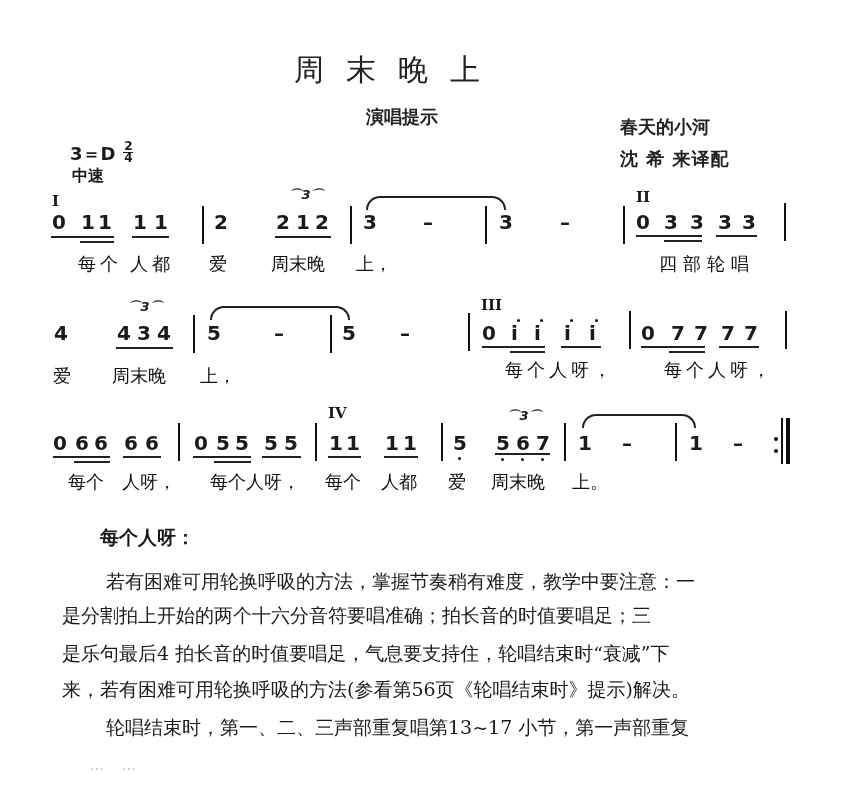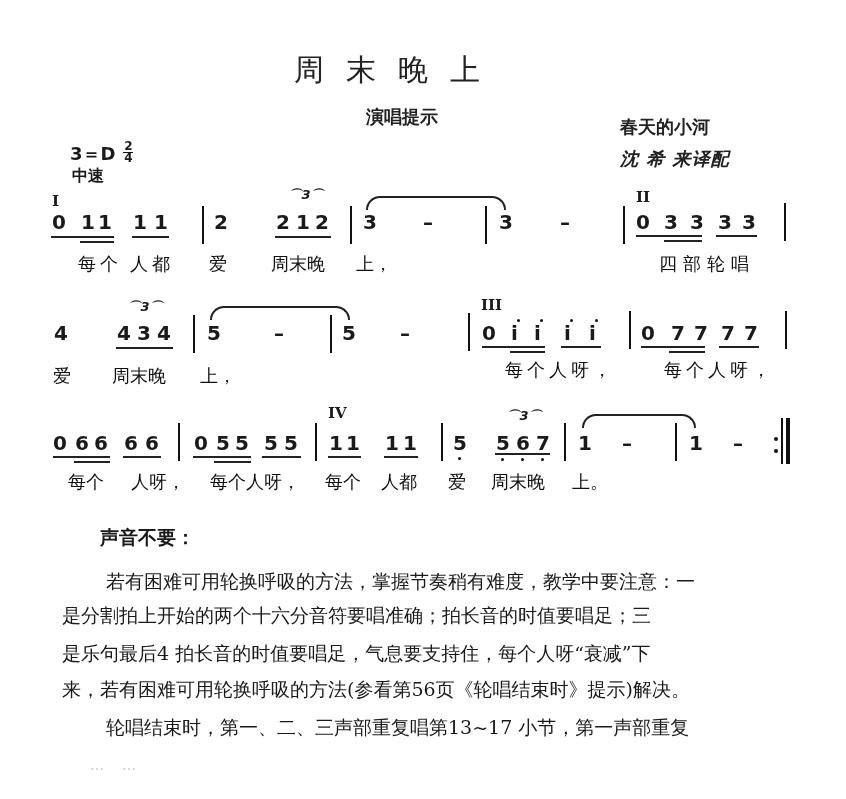--- a/index.html
+++ b/index.html
@@ -26,21 +26,21 @@
   .tips { font-size:19px; left:62px; width:740px; line-height:34px; }
   .final { position:absolute; width:4px; background:#111; height:40px; }
   .faded { color:#999; opacity:0.55; }
 </style>
 </head>
 <body>
 
 <div class="abs title">周末晚上</div>
 <div class="abs subtitle">演唱提示</div>
 <div class="abs credit" style="top:115px; left:620px;">春天的小河</div>
-<div class="abs credit" style="top:147px; left:620px; letter-spacing:1px;font-style:italic;">沈 希 来译配</div>
+<div class="abs credit" style="top:147px; left:620px; letter-spacing:1px;">沈 希 来译配</div>
 
 <div class="abs key">
   <span>3＝D</span><span class="frac"><span>2</span><span class="bar"></span><span>4</span></span>
 </div>
 <div class="abs tempo">中速</div>
 
 <div class="abs roman" style="top:192px; left:52px;">I</div>
 <div>
 
   <div class="abs note" style="top:210px; left:52px;">0</div>
@@ -180,28 +180,28 @@
   <div class="bar-line" style="top:423px; left:675px;"></div>
   <div class="abs note" style="top:431px; left:689px;">1</div>
   <div class="abs note" style="top:431px; left:733px;">–</div>
 
   <div class="dot" style="top:437px; left:774px; width:4px; height:4px;"></div>
   <div class="dot" style="top:449px; left:774px; width:4px; height:4px;"></div>
   <div class="bar-line" style="top:418px; left:781px; height:46px; width:2px;"></div>
   <div class="final" style="top:418px; left:786px; height:46px;"></div>
 
   <div class="abs lyric" style="top:470px; left:68px;">每个</div>
-  <div class="abs lyric" style="top:470px; left:131px;">人呀，</div>
+  <div class="abs lyric" style="top:470px; left:122px;">人呀，</div>
   <div class="abs lyric" style="top:470px; left:210px;">每个人呀，</div>
   <div class="abs lyric" style="top:470px; left:325px;">每个</div>
   <div class="abs lyric" style="top:470px; left:381px;">人都</div>
   <div class="abs lyric" style="top:470px; left:448px;">爱</div>
   <div class="abs lyric" style="top:470px; left:491px;">周末晚</div>
   <div class="abs lyric" style="top:470px; left:572px;">上。</div>
 </div>
 
-<div class="abs tips-h">声音不要：</div>
+<div class="abs tips-h">每个人呀：</div>
 <div class="abs tips" style="top:564px; left:106px;">若有困难可用轮换呼吸的方法，掌握节奏稍有难度，教学中要注意：一</div>
 <div class="abs tips" style="top:598px;">是分割拍上开始的两个十六分音符要唱准确；拍长音的时值要唱足；三</div>
-<div class="abs tips" style="top:636px;">是乐句最后4 拍长音的时值要唱足，气息要支持住，每个人呀“衰减”下</div>
+<div class="abs tips" style="top:636px;">是乐句最后4 拍长音的时值要唱足，气息要支持住，轮唱结束时“衰减”下</div>
 <div class="abs tips" style="top:672px;">来，若有困难可用轮换呼吸的方法(参看第56页《轮唱结束时》提示)解决。</div>
 <div class="abs tips" style="top:710px; left:106px;">轮唱结束时，第一、二、三声部重复唱第13~17 小节，第一声部重复</div>
 <div class="abs tips faded" style="top:748px; left:90px; font-size:14px; letter-spacing:18px;">……</div>
 
 </body></html>

